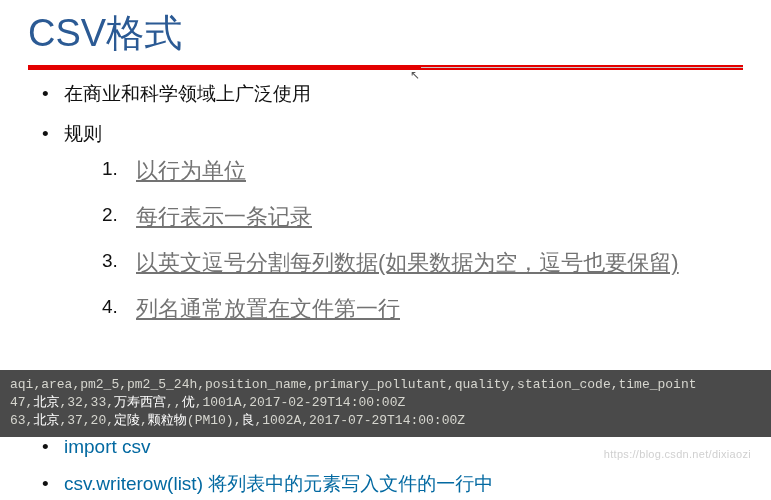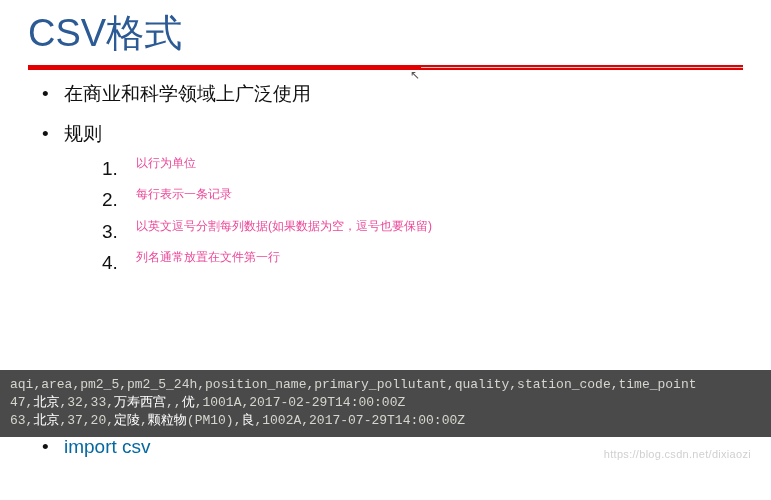--- a/index.html
+++ b/index.html
@@ -73,23 +73,24 @@
     list-style: none;
     counter-reset: r;
     padding: 0 0 0 38px;
     margin: 8px 0 0 0;
   }
   ol.rules > li {
     counter-increment: r;
     position: relative;
     padding-left: 34px;
     margin: 0 0 14px 0;
-    font-size: 12px;
-    color: #ec4899;
+    font-size: 22px;
+    color: #737373;
     line-height: 1.45;
+    text-decoration: underline;
   }
   ol.rules > li::before {
     content: counter(r) ".";
     position: absolute;
     left: 0;
     top: 0;
     font-size: 19px;
     color: #111;
   }
   .codeblock {
@@ -169,18 +170,19 @@
     </li>
   </ul>
 
   <div class="codeblock"><span>aqi,area,pm2_5,pm2_5_24h,position_name,primary_pollutant,quality,station_code,time_point</span>
 <span><span>47,</span><span class="hi">北京</span><span>,32,33,</span><span class="hi">万寿西宫</span><span>,,</span><span class="hi">优</span><span>,1001A,2017-02-29T14:00:00Z</span></span>
 <span><span>63,</span><span class="hi">北京</span><span>,37,20,</span><span class="hi">定陵</span><span>,</span><span class="hi">颗粒物</span><span>(PM10),</span><span class="hi">良</span><span>,1002A,2017-07-29T14:00:00Z</span></span></div>
 
   <div class="below">
     <ul>
       <li>import csv</li>
+      <li>csv.writerow(list) 将列表中的元素写入文件的一行中</li>
     </ul>
   </div>
 
   <div class="watermark">https://blog.csdn.net/dixiaozi</div>
 
 </div>
 
 </body></html>

